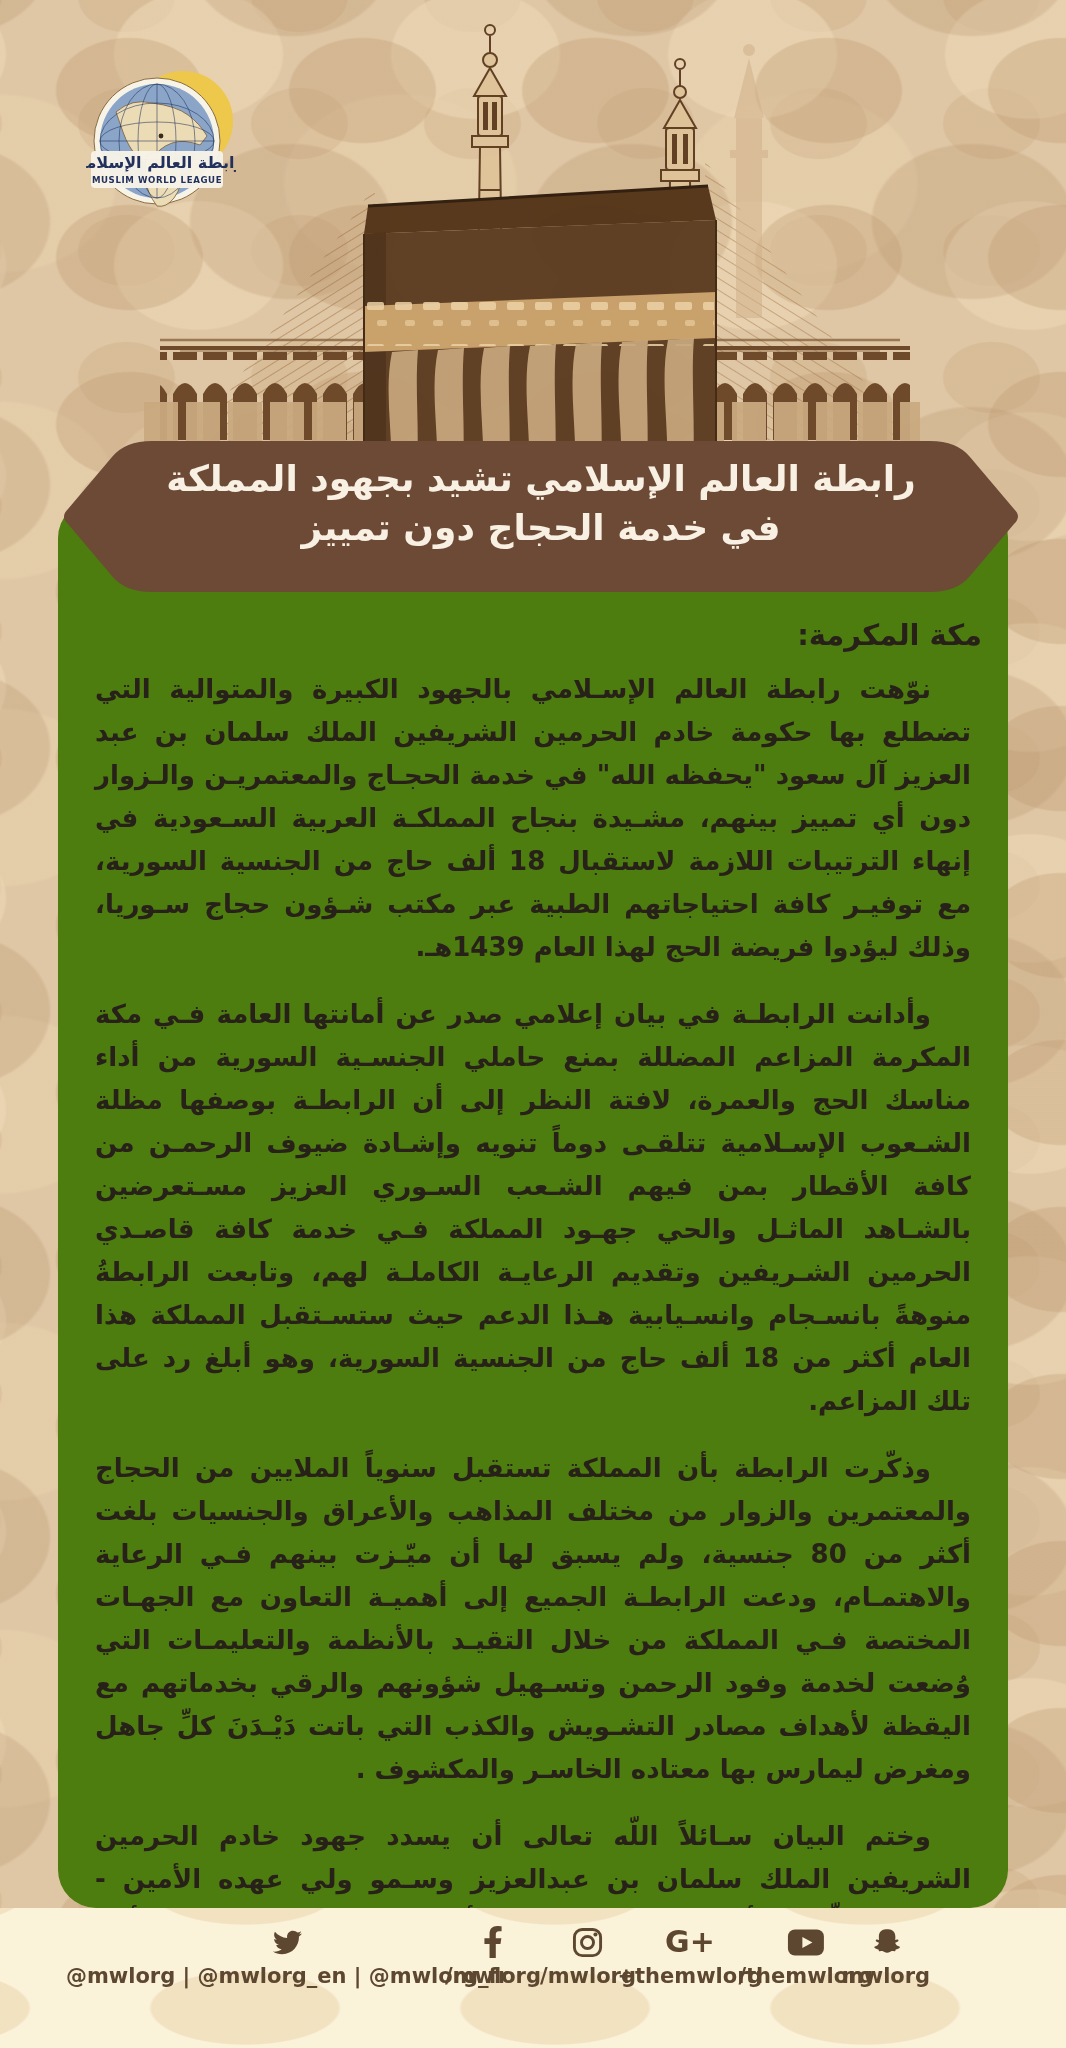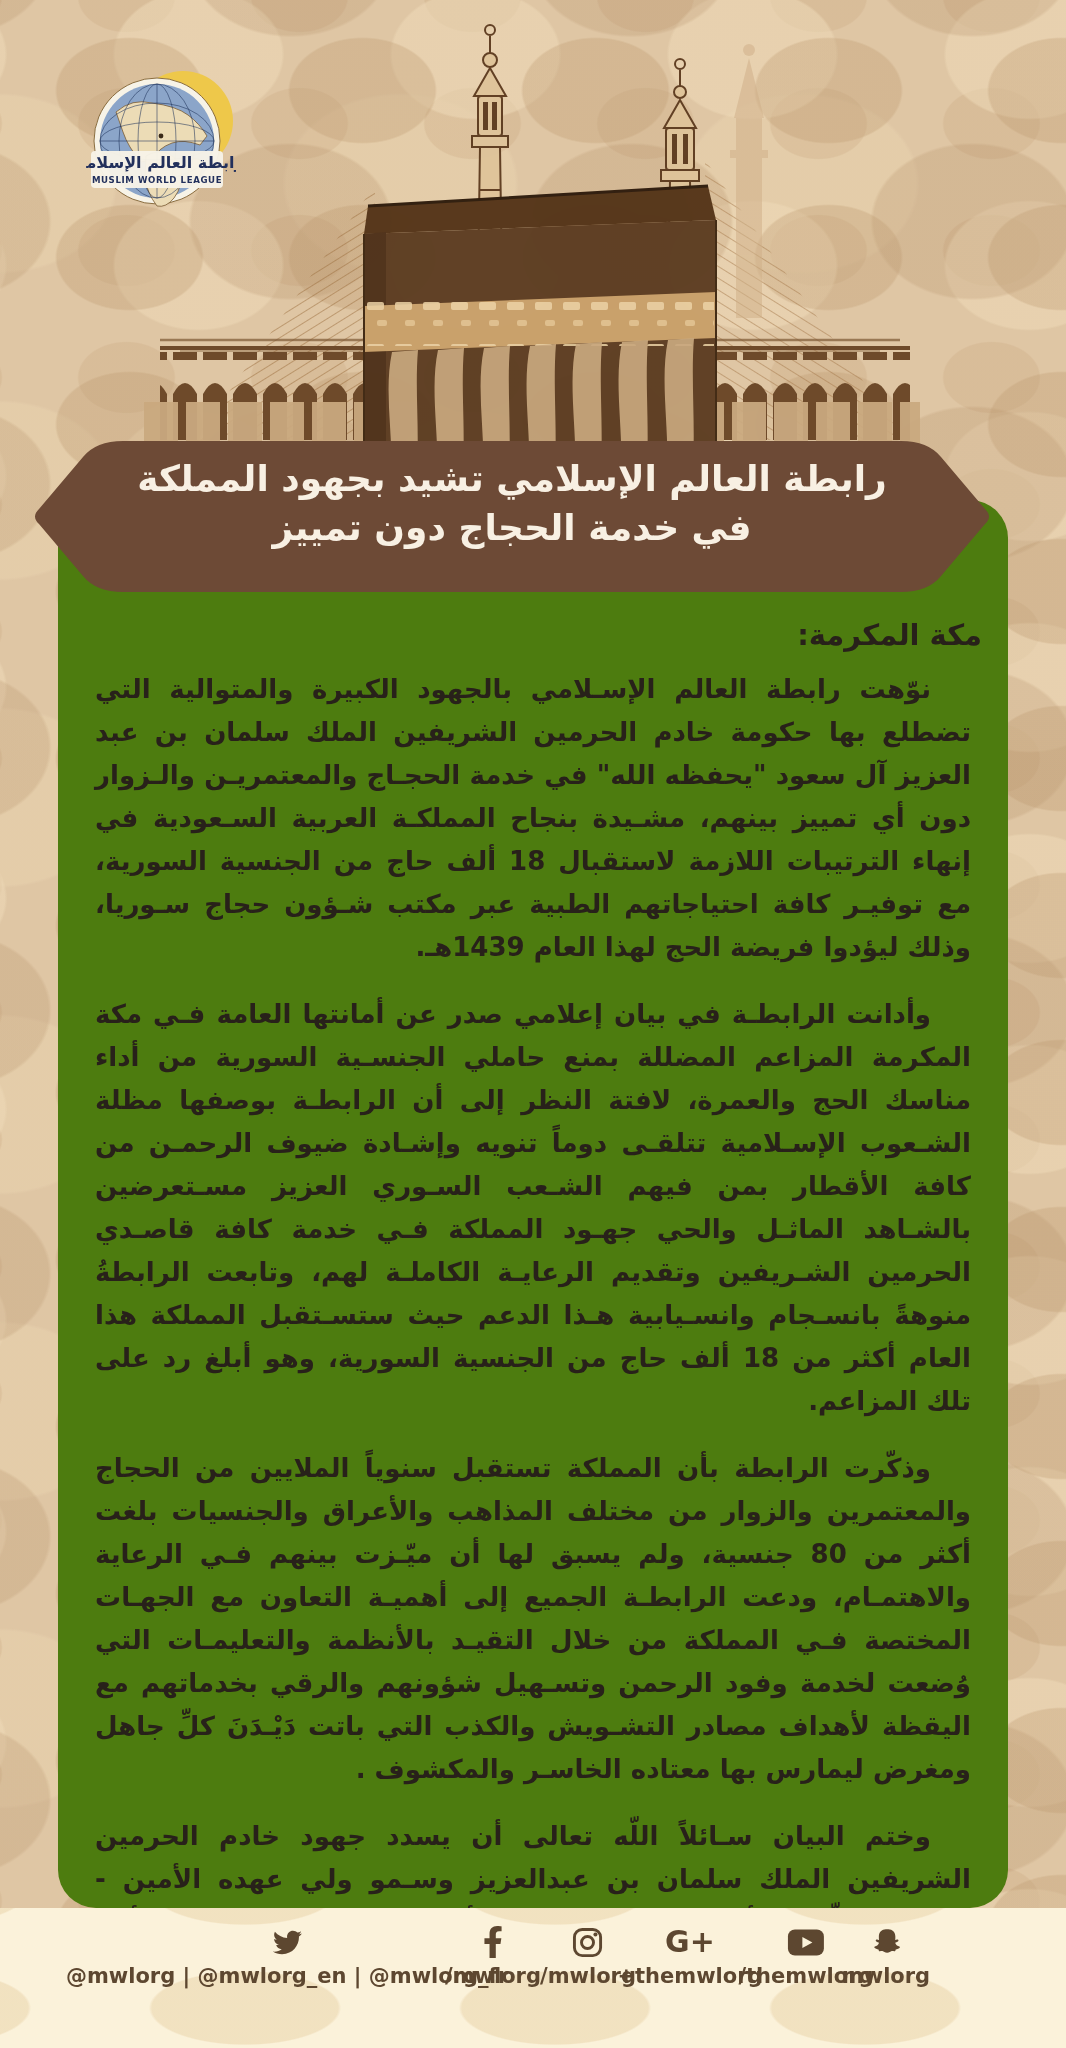--- a/index.html
+++ b/index.html
@@ -17,21 +17,21 @@
       radial-gradient(closest-side, rgba(238,218,184,.55), rgba(238,218,184,.55) 60%, transparent 62%),
       radial-gradient(closest-side, rgba(199,165,126,.28), rgba(199,165,126,.28) 55%, transparent 57%),
       radial-gradient(closest-side, rgba(235,214,178,.4), rgba(235,214,178,.4) 57%, transparent 59%);
     background-size: 233px 167px, 341px 263px, 277px 211px, 173px 127px, 401px 307px;
     background-position: 13px 7px, 120px 90px, 60px 160px, 40px 60px, 200px 30px;
   }
   .kaaba-art{ position:absolute; left:140px; top:0; opacity:.97; }
   
   .logo{ position:absolute; left:86px; top:64px; width:150px; height:150px; }
   
-  .banner{ position:absolute; left:31px; top:441px; width:962px; height:151px; }
+  .banner{ position:absolute; left:60px; top:441px; width:962px; height:151px; }
   .banner svg{ position:absolute; inset:0; }
   .banner-line{ position:absolute; left:0; width:100%; text-align:center; direction:rtl;
     color:#f8f0e3; font-weight:bold; }
   .banner-line.l1{ top:17px; font-size:36px; }
   .banner-line.l2{ top:66px; font-size:36px; }
   
   .panel{
     position:absolute; left:58px; top:500px; width:950px; height:1408px;
     background:#4d7c0f; border-radius:38px;
   }

